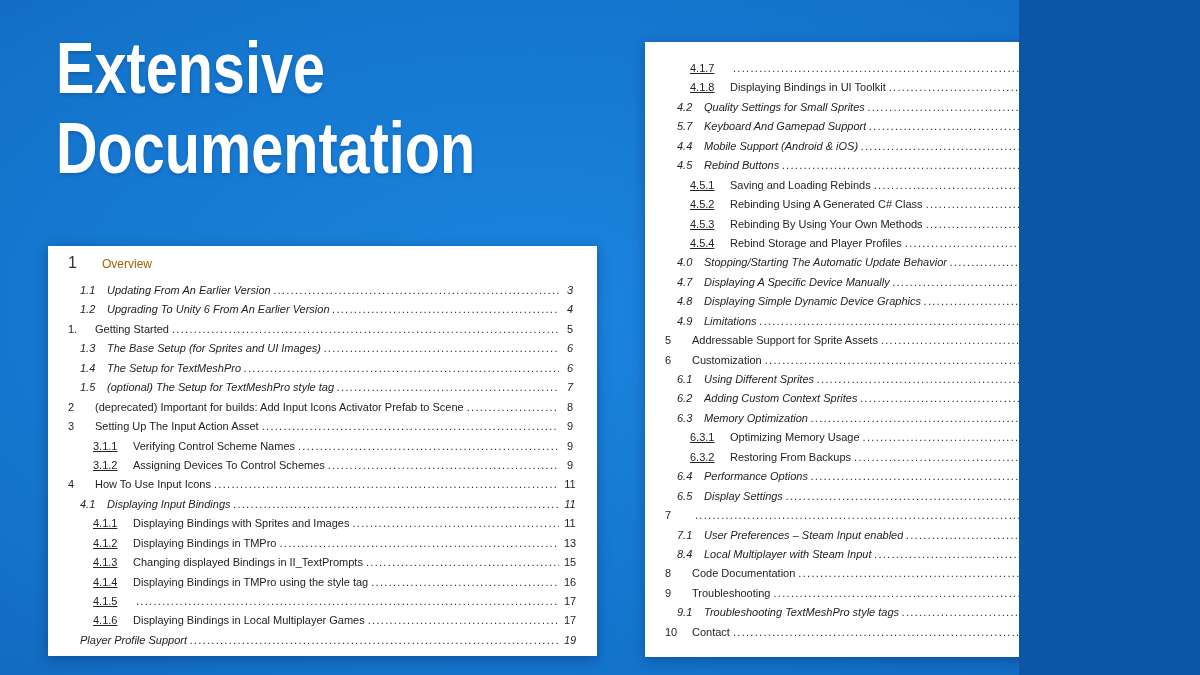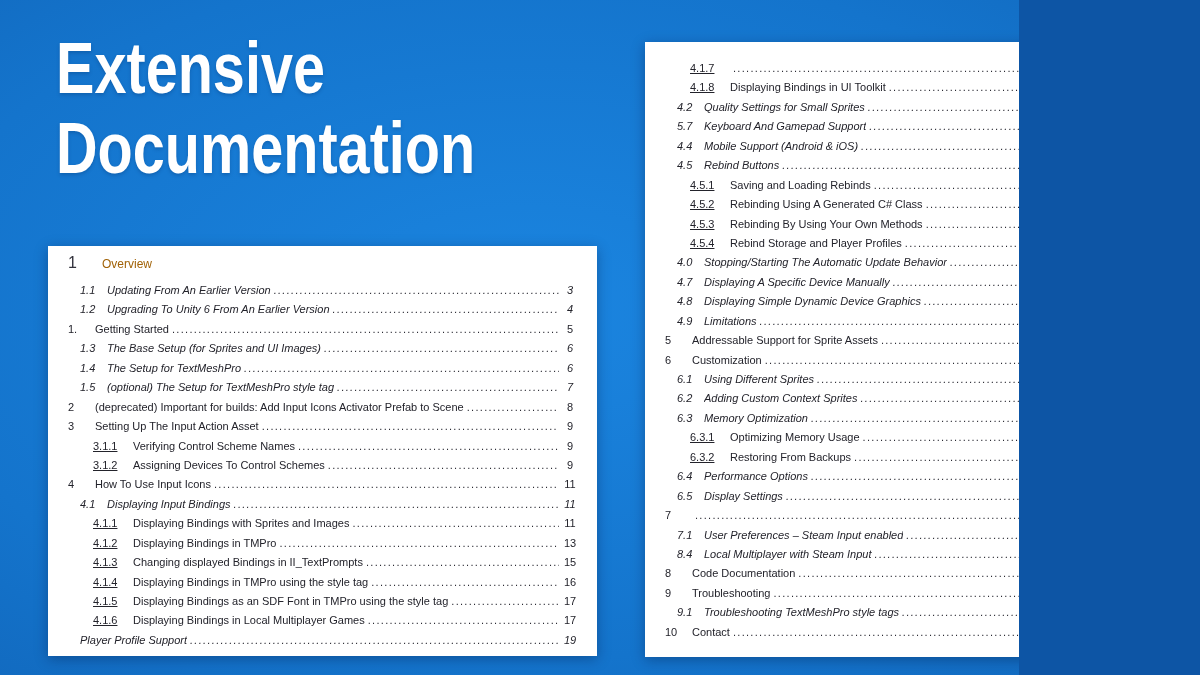--- a/index.html
+++ b/index.html
@@ -142,21 +142,20 @@
           <span class="page">15</span>
         </div>
         <div class="toc-row lvl3">
           <span class="num">4.1.4</span>
           <span class="label">Displaying Bindings in TMPro using the style tag</span>
           <span class="dots">....................................................................................................................................................................................................................................................................</span>
           <span class="page">16</span>
         </div>
         <div class="toc-row lvl3">
           <span class="num">4.1.5</span>
-          <span class="label">Displaying Bindings as an SDF Font in TMPro using the style tag</span>
           <span class="dots">....................................................................................................................................................................................................................................................................</span>
           <span class="page">17</span>
         </div>
         <div class="toc-row lvl3">
           <span class="num">4.1.6</span>
           <span class="label">Displaying Bindings in Local Multiplayer Games</span>
           <span class="dots">....................................................................................................................................................................................................................................................................</span>
           <span class="page">17</span>
         </div>
         <div class="toc-row lvl2">

